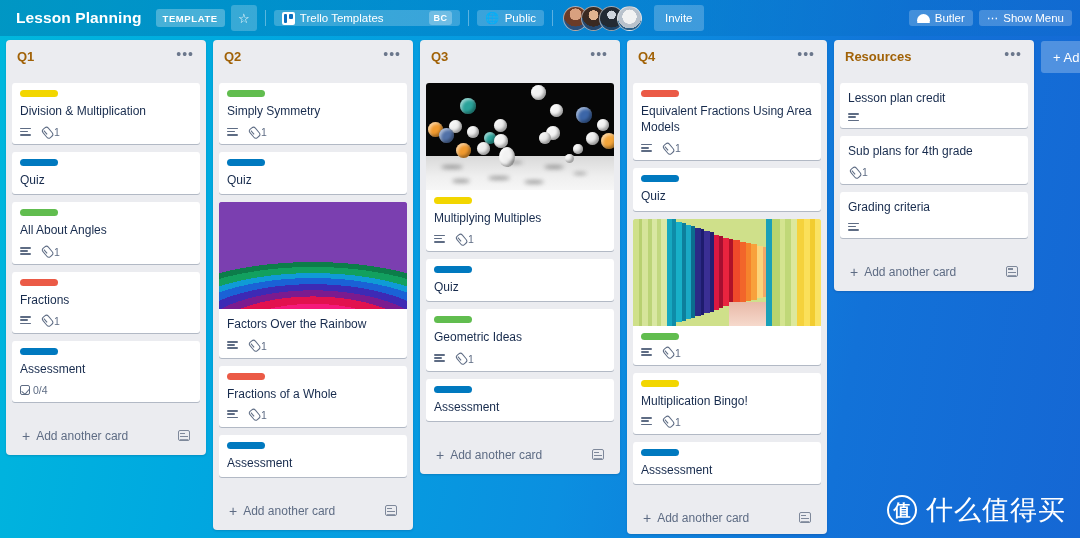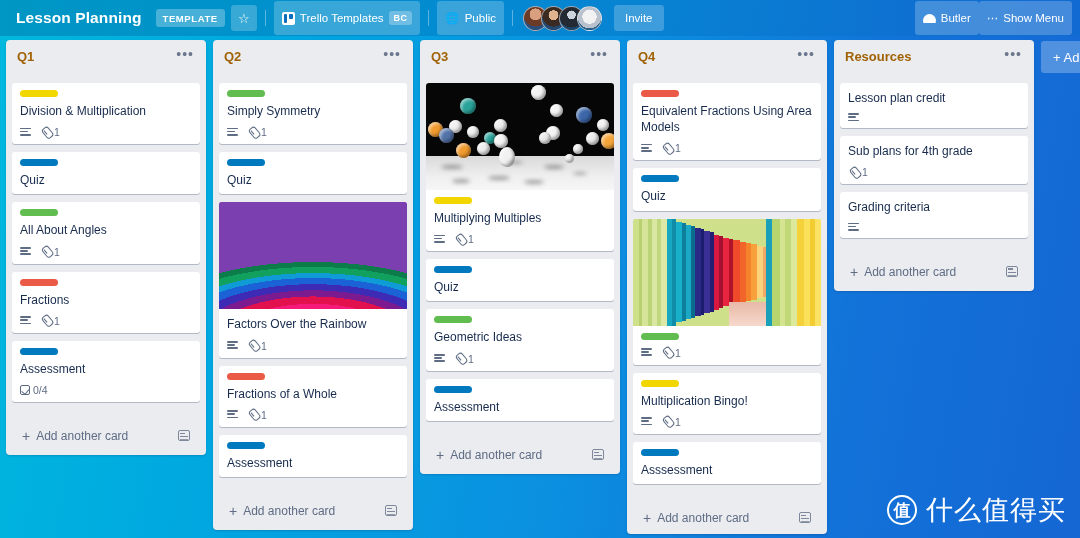--- a/index.html
+++ b/index.html
@@ -26,21 +26,21 @@
     z-index: 5;
   }
   .hdr-title {
     color: #fff; font-size: 15.5px; font-weight: bold;
     letter-spacing: .1px; padding: 4px 8px; border-radius: 3px;
   }
   .hdr-pill {
     display: flex; align-items: center; gap: 5px;
     background: rgba(255,255,255,0.22);
     color: #fff; font-size: 11.5px;
-    border-radius: 3px; height: 34px; padding: 0 8px;
+    border-radius: 3px; height: 16px; padding: 0 8px;
     white-space: nowrap;
   }
   .hdr-pill.tpl {
     font-size: 9.5px; font-weight: bold; letter-spacing: .6px;
     height: 18px; padding: 0 7px; background: rgba(255,255,255,0.28);
   }
   .hdr-icon-btn {
     width: 26px; height: 26px; border-radius: 3px;
     background: rgba(255,255,255,0.22);
     display: flex; align-items: center; justify-content: center;
@@ -51,39 +51,39 @@
     width: 13px; height: 13px; background: #fff; border-radius: 2px;
     position: relative; flex: none;
   }
   .tr-logo::before, .tr-logo::after {
     content: ""; position: absolute; background: #0b6fbe; border-radius: 1px;
   }
   .tr-logo::before { left: 2px; top: 2px; width: 3.6px; height: 9px; }
   .tr-logo::after  { left: 7.4px; top: 2px; width: 3.6px; height: 5.5px; }
   .bc-chip {
     background: rgba(255,255,255,0.28); border-radius: 3px;
-    font-size: 9px; font-weight: bold; padding: 2px 5px; letter-spacing: .4px;
+    font-size: 9px; font-weight: bold; padding: 2px 5px; letter-spacing: .4px; margin-left: 40px;
   }
   .avatars { display: flex; align-items: center; margin-left: 2px; }
   .av {
     width: 25px; height: 25px; border-radius: 50%;
     margin-left: -7px; border: 1.5px solid rgba(255,255,255,0.55);
     background-size: cover; position: relative; overflow: hidden;
   }
   .av:first-child { margin-left: 0; }
   .av1 { background: radial-gradient(circle at 50% 32%, #d8a07f 0 30%, #6b3b27 31% 62%, #2b4f7a 63%); }
   .av2 { background: radial-gradient(circle at 50% 36%, #e0b48f 0 26%, #3a2a22 27% 60%, #24486f 61%); }
   .av3 { background: radial-gradient(circle at 50% 34%, #cfd4dc 0 22%, #232a33 23% 66%, #1d4469 67%); }
   .av4 { background: radial-gradient(circle at 50% 42%, #f2f2f2 0 40%, #b9c2cc 41% 66%, #2b5f86 67%); }
   .invite-btn {
     background: rgba(255,255,255,0.22); color: #fff; font-size: 11.5px;
     height: 26px; border-radius: 3px; padding: 0 11px;
     display: flex; align-items: center; margin-left: 6px;
   }
-  .hdr-right { margin-left: auto; display: flex; align-items: center; }
+  .hdr-right { margin-left: auto; display: flex; align-items: center; gap: 6px; }
   .butler-ic {
     width: 13px; height: 9px; position: relative;
   }
   .butler-ic::before {
     content:""; position:absolute; left:0; bottom:2px; width:13px; height:6.5px;
     background:#fff; border-radius: 7px 7px 0 0;
   }
   .butler-ic::after {
     content:""; position:absolute; left:0; bottom:0; width:13px; height:2px;
     background:#fff; border-radius:1px;

